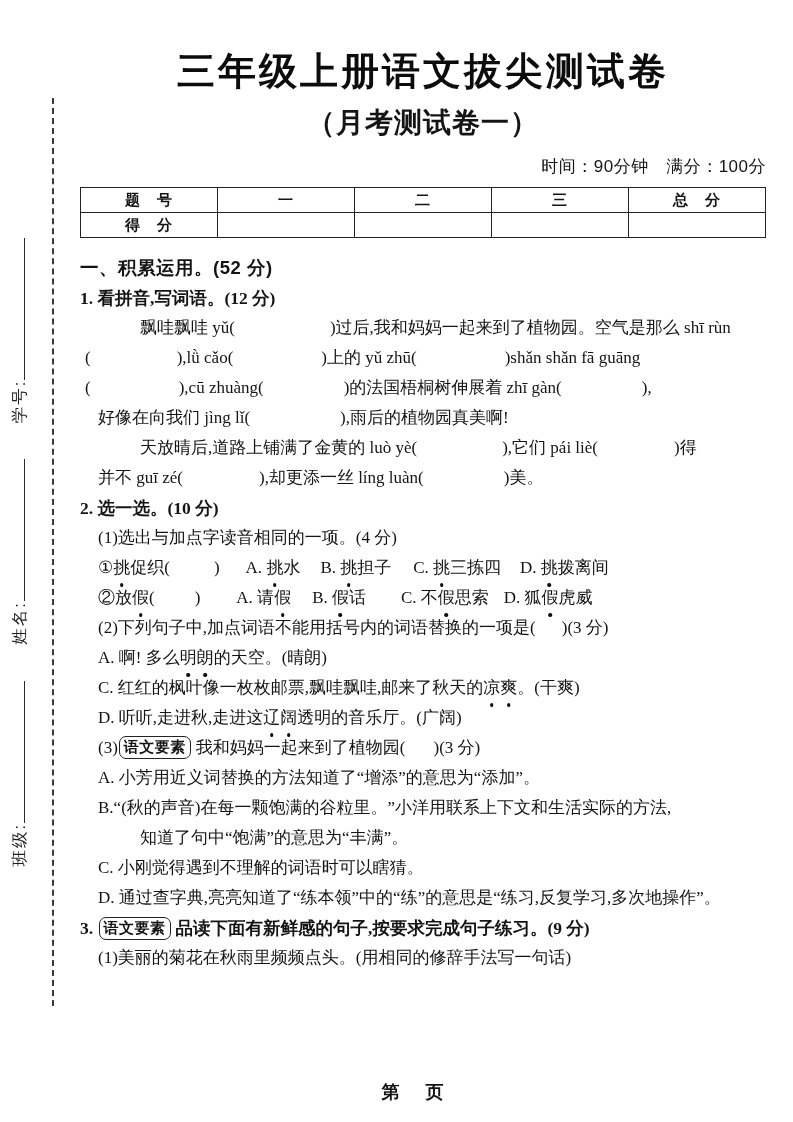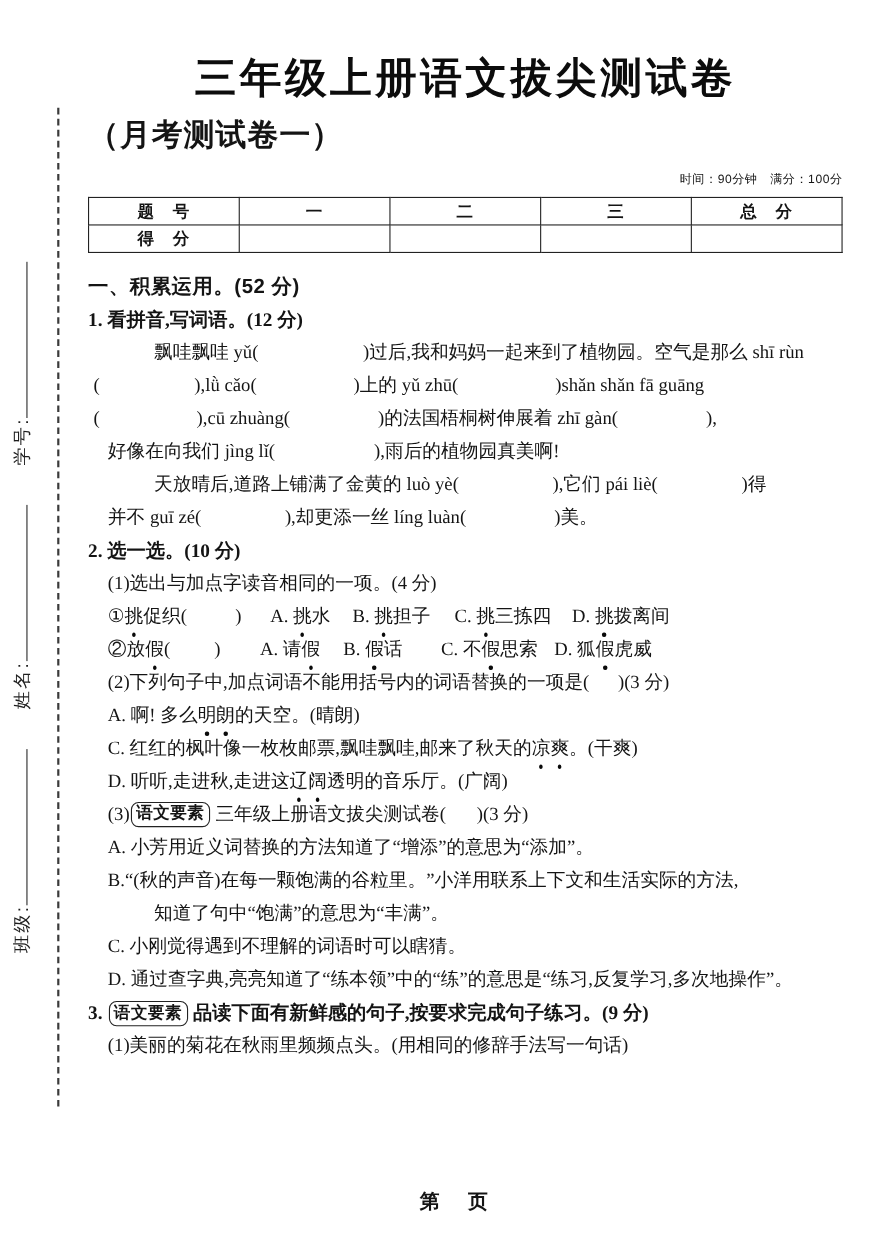--- a/index.html
+++ b/index.html
@@ -25,26 +25,26 @@
   .uline { display:inline-block; width:142px; height:19px;
     border-bottom:1.6px solid #2a2a2a; }
   
   .main { position:absolute; left:80px; top:38px; width:686px; }
   .title {
     text-align:center; font-family:"Liberation Sans","DejaVu Sans",sans-serif;
     font-weight:900; font-size:38px; letter-spacing:3px; color:#0c0c0c;
     margin-top:8px; white-space:nowrap;
   }
   .subtitle {
-    font-family:"Liberation Sans","DejaVu Sans",sans-serif;
+    text-align:center; font-family:"Liberation Sans","DejaVu Sans",sans-serif;
     font-weight:700; font-size:28px; letter-spacing:1px; margin-top:7px;
   }
   .meta {
     text-align:right; font-family:"Liberation Sans","DejaVu Sans",sans-serif;
-    font-size:11px; margin-top:13px; letter-spacing:0.5px;
+    font-size:17px; margin-top:13px; letter-spacing:0.5px;
   }
   table.score { width:100%; border-collapse:collapse; margin-top:9px; }
   table.score td {
     border:1.4px solid #222; height:25px; text-align:center;
     font-family:"Liberation Sans","DejaVu Sans",sans-serif;
     font-size:15px; font-weight:600; letter-spacing:1px;
   }
   table.score td { width:20%; }
   
   .content { margin-top:15px; }
@@ -123,21 +123,21 @@
       <div class="line para indent"><span>天放晴后,道路上铺满了金黄的 luò yè(</span><span class="blank" style="width: 85px;"></span><span>),它们 pái liè(</span><span class="blank" style="width: 76px;"></span><span>)得</span></div>
       <div class="line para"><span>并不 guī zé(</span><span class="blank" style="width: 76px;"></span><span>),却更添一丝 líng luàn(</span><span class="blank" style="width: 80px;"></span><span>)美。</span></div>
       <div class="line qhead"><span>2. 选一选。(10 分)</span></div>
       <div class="line sub"><span>(1)选出与加点字读音相同的一项。(4 分)</span></div>
       <div class="line sub"><span>①</span><span><span class="dot">挑</span></span><span>促织(</span><span class="blank" style="width: 44px;"></span><span>)</span><span class="blank" style="width: 26px;"></span><span>A. </span><span><span class="dot">挑</span></span><span>水</span><span class="blank" style="width: 20px;"></span><span>B. </span><span><span class="dot">挑</span></span><span>担子</span><span class="blank" style="width: 22px;"></span><span>C. </span><span><span class="dot">挑</span></span><span>三拣四</span><span class="blank" style="width: 19px;"></span><span>D. </span><span><span class="dot">挑</span></span><span>拨离间</span></div>
       <div class="line sub"><span>②放</span><span><span class="dot">假</span></span><span>(</span><span class="blank" style="width: 40px;"></span><span>)</span><span class="blank" style="width: 36px;"></span><span>A. 请</span><span><span class="dot">假</span></span><span class="blank" style="width: 21px;"></span><span>B. </span><span><span class="dot">假</span></span><span>话</span><span class="blank" style="width: 35px;"></span><span>C. 不</span><span><span class="dot">假</span></span><span>思索</span><span class="blank" style="width: 15px;"></span><span>D. 狐</span><span><span class="dot">假</span></span><span>虎威</span></div>
       <div class="line sub"><span>(2)下列句子中,加点词语不能用括号内的词语替换的一项是(</span><span class="blank" style="width: 26px;"></span><span>)(3 分)</span></div>
       <div class="line sub"><span>A. 啊! 多么</span><span><span class="dot">明</span><span class="dot">朗</span></span><span>的天空。(晴朗)</span></div>
       <div class="line sub"><span>C. 红红的枫叶像一枚枚邮票,飘哇飘哇,邮来了秋天的</span><span><span class="dot">凉</span><span class="dot">爽</span></span><span>。(干爽)</span></div>
       <div class="line sub"><span>D. 听听,走进秋,走进这</span><span><span class="dot">辽</span><span class="dot">阔</span></span><span>透明的音乐厅。(广阔)</span></div>
-      <div class="line sub"><span>(3)</span><span class="badge">语文要素</span><span>三年级上册语文拔尖测试卷(</span><span class="blank" style="width: 28px;"></span><span>)(3 分)</span></div>
+      <div class="line sub"><span>(3)</span><span class="badge">语文要素</span><span>我和妈妈一起来到了植物园(</span><span class="blank" style="width: 28px;"></span><span>)(3 分)</span></div>
       <div class="line sub"><span>A. 小芳用近义词替换的方法知道了“增添”的意思为“添加”。</span></div>
       <div class="line sub"><span>B.“(秋的声音)在每一颗饱满的谷粒里。”小洋用联系上下文和生活实际的方法,</span></div>
       <div class="line cont"><span>知道了句中“饱满”的意思为“丰满”。</span></div>
       <div class="line sub"><span>C. 小刚觉得遇到不理解的词语时可以瞎猜。</span></div>
       <div class="line sub"><span>D. 通过查字典,亮亮知道了“练本领”中的“练”的意思是“练习,反复学习,多次地操作”。</span></div>
       <div class="line qhead"><span>3. </span><span class="badge">语文要素</span><span>品读下面有新鲜感的句子,按要求完成句子练习。(9 分)</span></div>
       <div class="line sub"><span>(1)美丽的菊花在秋雨里频频点头。(用相同的修辞手法写一句话)</span></div>
     </div>
   </div>
 

